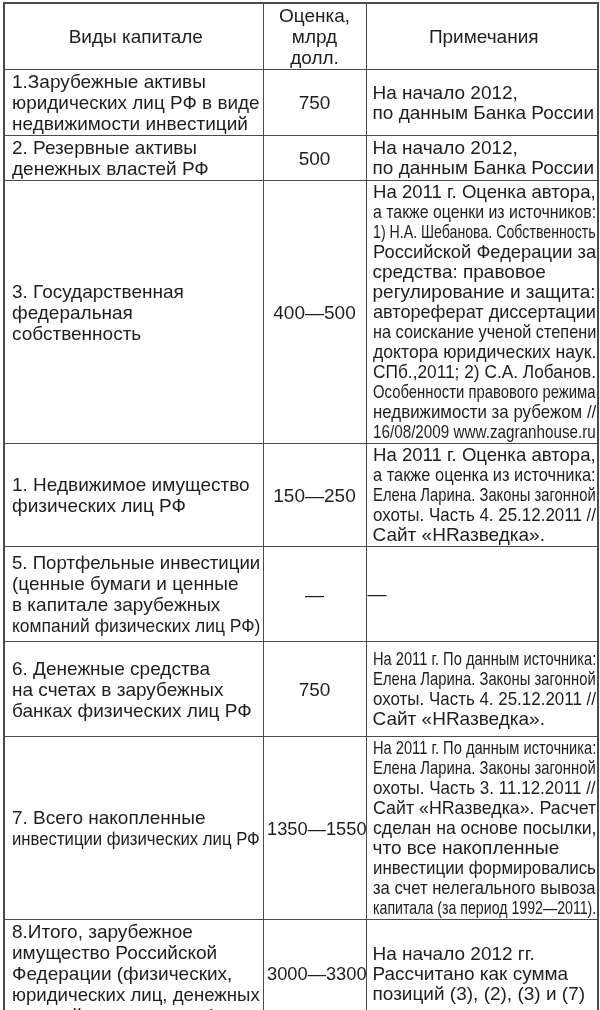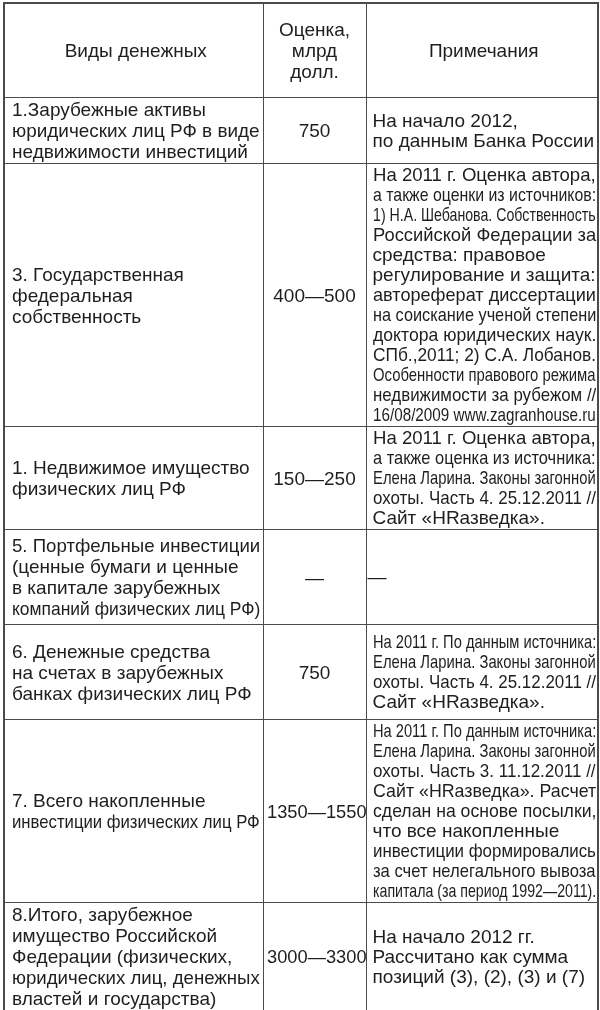--- a/index.html
+++ b/index.html
@@ -22,21 +22,21 @@
   td, th {
     border: 1px solid #4b4b4b;
     vertical-align: middle;
     overflow: hidden;
     font-weight: normal;
     font-size: 19px;
     padding: 0;
   }
   
   .c1 { line-height: 21px; padding: 1px 3px 1px 7px; text-align: left; }
-  .c2 { line-height: 21px; padding: 15px 1px; text-align: center; }
+  .c2 { line-height: 21px; padding: 1px 1px; text-align: center; }
   .c3 { line-height: 20px; padding: 1px 2px 1px 6px; text-align: left; margin-left: 16px; }
   th.c1, th.c2, th.c3 { text-align: center; line-height: 21px; }
   .c3.dash-note { padding-left: 1px; }
   .line { display: block; }
   .ln {
     display: inline-block;
     white-space: nowrap;
     transform-origin: 0 50%;
   }
   .c2 .ln, th .ln { transform-origin: 50% 50%; }
@@ -46,21 +46,21 @@
 
 <table class="doc-table">
   <colgroup>
     <col style="width:259px">
     <col style="width:103px">
     <col style="width:232px">
   </colgroup>
   <thead>
     <tr style="height:62px">
       <th class="c1">
-        <span class="line"><span class="ln">Виды денежных</span></span>
+        <span class="line"><span class="ln">Виды капитале</span></span>
       </th>
       <th class="c2">
         <span class="line"><span class="ln">Оценка,</span></span>
         <span class="line"><span class="ln">млрд</span></span>
         <span class="line"><span class="ln">долл.</span></span>
       </th>
       <th class="c3">
         <span class="line"><span class="ln">Примечания</span></span>
       </th>
     </tr>
@@ -73,20 +73,33 @@
           <span class="line"><span class="ln">недвижимости инвестиций</span></span>
         </td>
     <td class="c2">
           <span class="line"><span class="ln">750</span></span>
         </td>
     <td class="c3">
           <span class="line"><span class="ln">На начало 2012,</span></span>
           <span class="line"><span class="ln">по данным Банка России</span></span>
         </td>
   </tr>
+      <tr style="height: 43px;">
+    <td class="c1">
+          <span class="line"><span class="ln">2. Резервные активы</span></span>
+          <span class="line"><span class="ln">денежных властей РФ</span></span>
+        </td>
+    <td class="c2">
+          <span class="line"><span class="ln">500</span></span>
+        </td>
+    <td class="c3">
+          <span class="line"><span class="ln">На начало 2012,</span></span>
+          <span class="line"><span class="ln">по данным Банка России</span></span>
+        </td>
+  </tr>
       <tr style="height: 262px;">
     <td class="c1">
           <span class="line"><span class="ln">3. Государственная</span></span>
           <span class="line"><span class="ln">федеральная</span></span>
           <span class="line"><span class="ln">собственность</span></span>
         </td>
     <td class="c2">
           <span class="line"><span class="ln">400—500</span></span>
         </td>
     <td class="c3">

